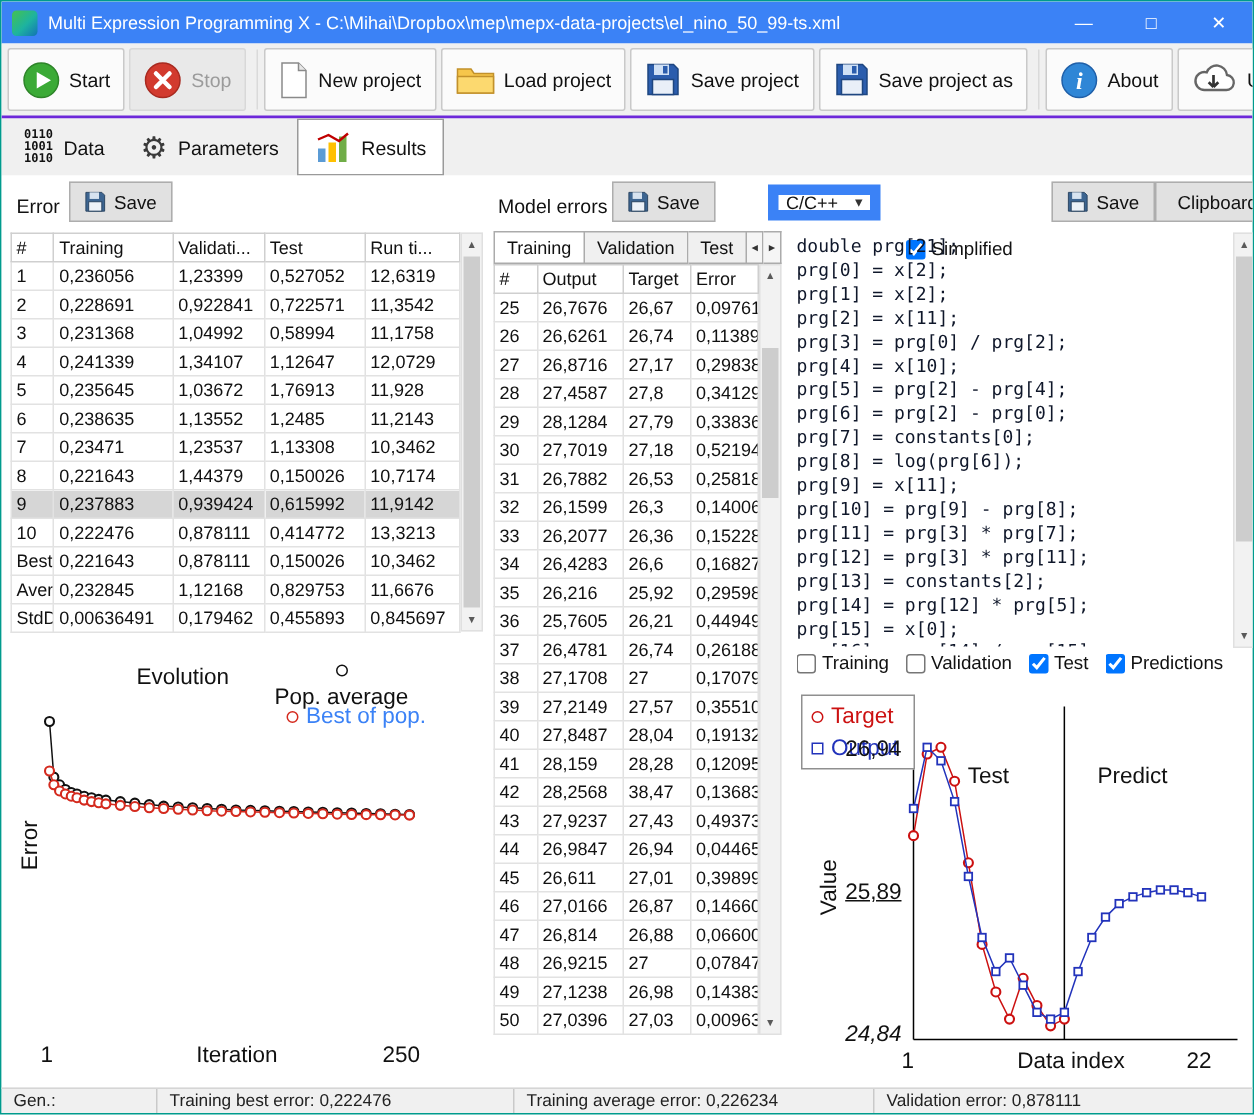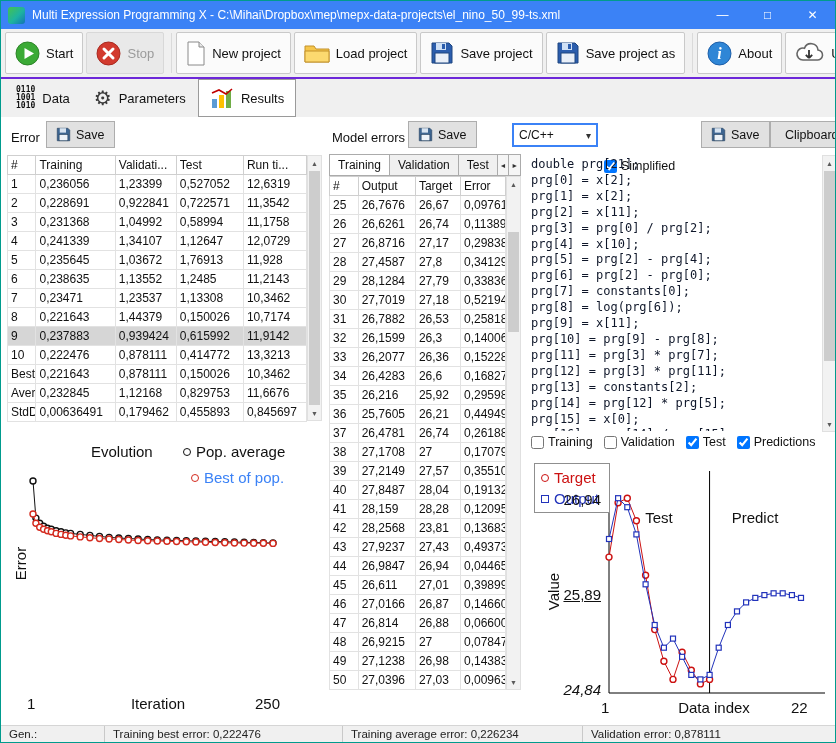--- a/index.html
+++ b/index.html
@@ -25,21 +25,21 @@
   .navtab.active { background:#fff; border:1px solid #9A9A9A; }
   #binary-icon { font-family:"DejaVu Sans Mono", monospace; font-size:8px; line-height:8px; font-weight:bold; white-space:pre; }
   #gear-icon { font-size:20px; color:#3A3A3A; }
 
   
   #content { position:absolute; top:116px; left:0; right:0; height:609px; background:#fff; }
   .panel-label { position:absolute; font-size:13px; }
   .small-btn { position:absolute; height:27px; display:flex; align-items:center; gap:5px; padding:0 9px; background:#E1E1E1; border:1px solid #ADADAD; font-size:12.5px; white-space:nowrap; overflow:hidden; }
 
   
-  #lang-select { position:absolute; left:511px; top:6px; width:86px; height:24px; background:#fff; border:2px solid #3b82f6; display:flex; align-items:center; font-size:12px; padding:0 5px; }
+  #lang-select { position:absolute; left:511px; top:6px; width:75px; height:24px; background:#fff; border:7px solid #3b82f6; display:flex; align-items:center; font-size:12px; padding:0 5px; }
   #lang-select .txt { flex:1; }
   #lang-select .arr { font-size:10px; color:#333; }
 
   .chk { display:flex; align-items:center; gap:4px; font-size:12.5px; white-space:nowrap; }
   .chk input { width:13px; height:13px; }
   #simplified-chk { position:absolute; left:603px; top:9px;margin-top:33px; }
 
   
   table { border-collapse:collapse; table-layout:fixed; font-size:12px; background:#fff; }
   th,td { border:1px solid #E2E2E2; height:18px; line-height:18px; padding:0 3px; text-align:left; font-weight:normal; white-space:nowrap; overflow:hidden; }
@@ -469,21 +469,21 @@
           </tr>
           <tr>
             <td>41</td>
             <td>28,159</td>
             <td>28,28</td>
             <td>0,120951</td>
           </tr>
           <tr>
             <td>42</td>
             <td>28,2568</td>
-            <td>23,81</td>
+            <td>38,47</td>
             <td>0,136832</td>
           </tr>
           <tr>
             <td>43</td>
             <td>27,9237</td>
             <td>27,43</td>
             <td>0,493738</td>
           </tr>
           <tr>
             <td>44</td>
@@ -620,21 +620,21 @@
           <circle cx="202.5" cy="115.3" r="3" fill="#fff" stroke="#D42A1E" stroke-width="1.4"></circle>
           <circle cx="212.2" cy="115.5" r="3" fill="#fff" stroke="#D42A1E" stroke-width="1.4"></circle>
           <circle cx="221.8" cy="115.8" r="3" fill="#fff" stroke="#D42A1E" stroke-width="1.4"></circle>
           <circle cx="231.4" cy="116.0" r="3" fill="#fff" stroke="#D42A1E" stroke-width="1.4"></circle>
           <circle cx="241.1" cy="116.1" r="3" fill="#fff" stroke="#D42A1E" stroke-width="1.4"></circle>
           <circle cx="250.7" cy="116.2" r="3" fill="#fff" stroke="#D42A1E" stroke-width="1.4"></circle>
           <circle cx="260.4" cy="116.3" r="3" fill="#fff" stroke="#D42A1E" stroke-width="1.4"></circle>
           <circle cx="270.0" cy="116.4" r="3" fill="#fff" stroke="#D42A1E" stroke-width="1.4"></circle>
         </svg>
       <div class="chart-abs" style="left:88px; top:16px;">Evolution</div>
-      <div class="legend-item" style="left:180px; top:16px; color:#111;">
+      <div class="legend-item" style="left:180px; top:16px; color:#111;flex-direction:column;">
         <span class="mark-c"></span>
         <span style="color:#111;">Pop. average</span>
       </div>
       <div class="legend-item" style="left:188px; top:42px; color:#D42A1E;">
         <span class="mark-c"></span>
         <span style="color:#3b82f6;">Best of pop.</span>
       </div>
       <div class="chart-abs rot" style="left:-8px; top:128px; width:50px; text-align:center;">Error</div>
       <div class="chart-abs" style="left:24px; top:268px;">1</div>
       <div class="chart-abs" style="left:100px; top:268px; width:110px; text-align:center;">Iteration</div>

